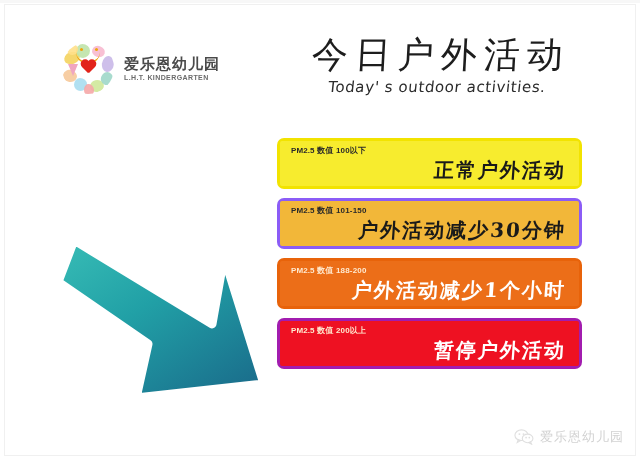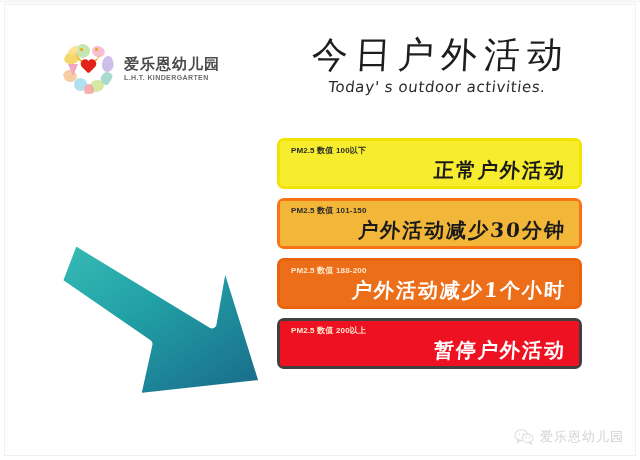--- a/index.html
+++ b/index.html
@@ -285,41 +285,41 @@
     <div class="bar dark" style="background:#F2E300;">
       <div class="bar-inner" style="background:#F7EC2E;"></div>
       <div class="bar-label">
         <span class="pm">PM2.5</span>
         <span>数值</span>
         <span>100以下</span>
       </div>
       <div class="bar-text">正常户外活动</div>
     </div>
 
-    <div class="bar dark" style="background:#f97316;">
+    <div class="bar dark" style="background:#8b5cf6;">
       <div class="bar-inner" style="background:#F2B739;"></div>
       <div class="bar-label">
         <span class="pm">PM2.5</span>
         <span>数值</span>
         <span>101-150</span>
       </div>
       <div class="bar-text">户外活动减少30分钟</div>
     </div>
 
     <div class="bar light" style="background:#E8630A;">
       <div class="bar-inner" style="background:#EC6E18;"></div>
       <div class="bar-label">
         <span class="pm">PM2.5</span>
         <span>数值</span>
         <span>188-200</span>
       </div>
       <div class="bar-text">户外活动减少1个小时</div>
     </div>
 
-    <div class="bar light" style="background:#404040;">
+    <div class="bar light" style="background:#a21caf;">
       <div class="bar-inner" style="background:#EE1122;"></div>
       <div class="bar-label">
         <span class="pm">PM2.5</span>
         <span>数值</span>
         <span>200以上</span>
       </div>
       <div class="bar-text">暂停户外活动</div>
     </div>
 
   </div>

